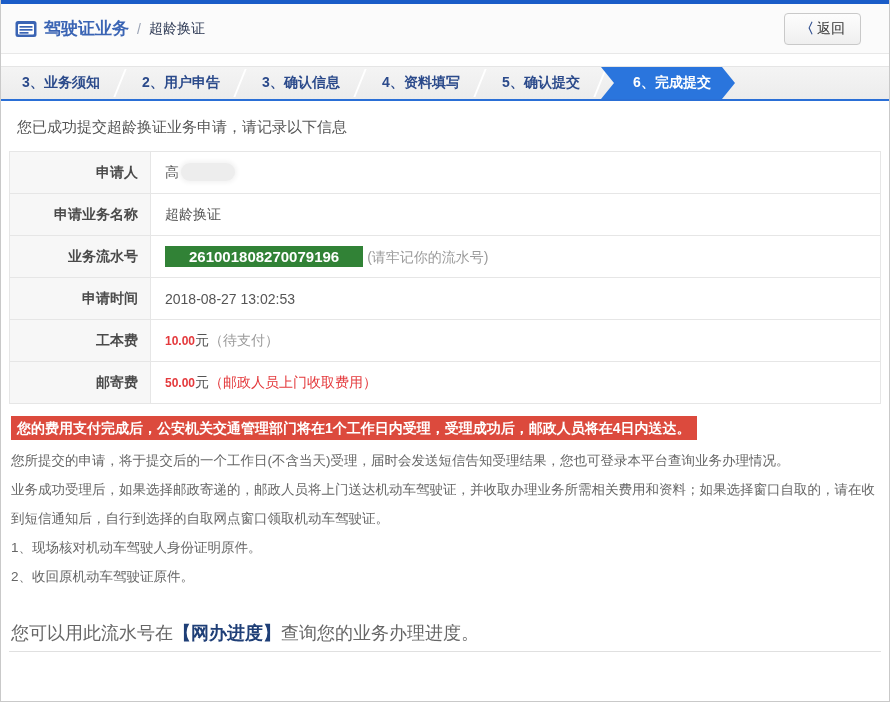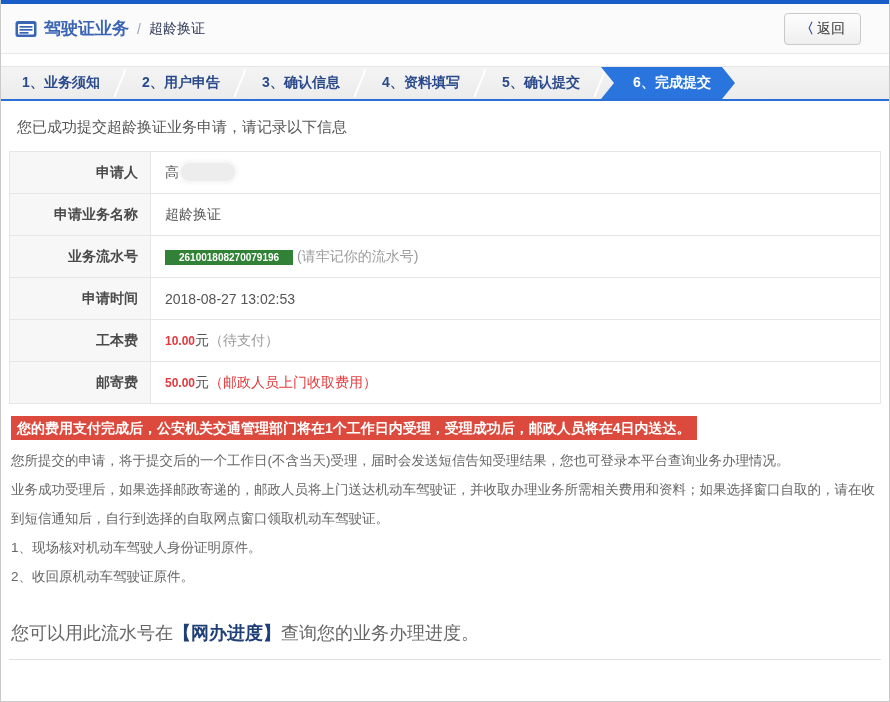--- a/index.html
+++ b/index.html
@@ -93,31 +93,31 @@
     font-weight: bold;
     color: #4a4a4a;
   }
   td.value-cell { padding-left: 14px; color: #555; background: #fff; }
   .part-normal { color: #555; }
   .part-muted { color: #9a9a9a; }
   .part-red { color: #e4393c; }
   .part-amount { color: #e4393c; font-size: 12px; font-weight: bold; }
   .part-serial {
     background: #318236; color: #fff; font-weight: bold;
-    padding: 2px 14px; font-size: 10px; margin-right: 4px;
+    padding: 2px 24px; font-size: 15px; margin-right: 4px;
     display: inline-block;
   }
   .redact-blob {
     display: inline-block; width: 54px; height: 18px;
     background: #ededed; border-radius: 10px;
     vertical-align: -4px; margin-left: 2px;
     box-shadow: 0 0 4px 2px #f3f3f3;
   }
 
-  .text-section { padding: 10px 2px 14px; border-bottom: 1px solid #e0e0e0; }
+  .text-section { padding: 10px 2px 6px; border-bottom: 1px solid #e0e0e0; }
   .warning-banner {
     display: inline-block;
     background: #dc4a3d; color: #fff;
     font-size: 14px; font-weight: bold;
     padding: 2px 6px; line-height: 1.45;
     margin: 2px 0 6px;
   }
   .para { font-size: 13.5px; color: #666; line-height: 2.15; }
   .progress-note { font-size: 18px; color: #666; margin-top: 30px; }
   .progress-link { color: #1f3f77; font-weight: bold; cursor: pointer; }
@@ -149,21 +149,21 @@
       <span class="crumb-sep">/</span>
       <span class="page-subtitle">超龄换证</span>
     </div>
     <button class="back-btn">
       <span class="back-chevron">〈</span>
       <span>返回</span>
     </button>
   </div>
 
   <nav class="steps">
-      <div class="step sep">1、业务须知</div>
+      <div class="step sep">3、业务须知</div>
       <div class="step sep">2、用户申告</div>
       <div class="step sep">3、确认信息</div>
       <div class="step sep">4、资料填写</div>
       <div class="step sep">5、确认提交</div>
       <div class="step active">6、完成提交</div>
     </nav>
 
   <div class="main">
     <p class="success-msg">您已成功提交超龄换证业务申请，请记录以下信息</p>
 

